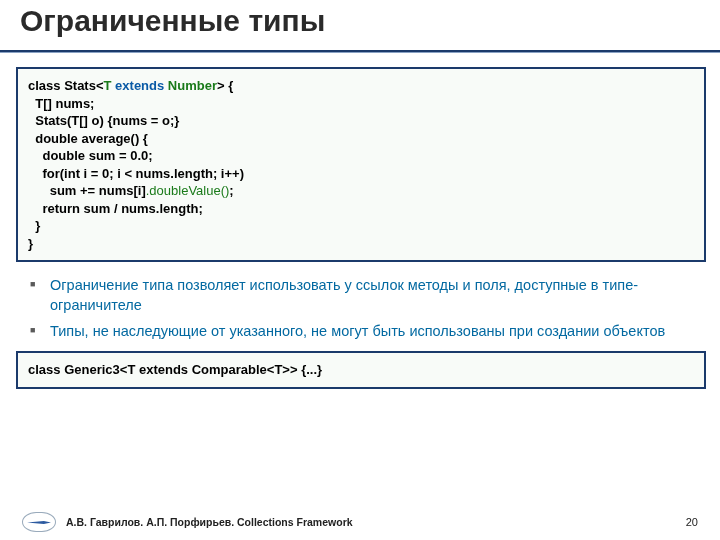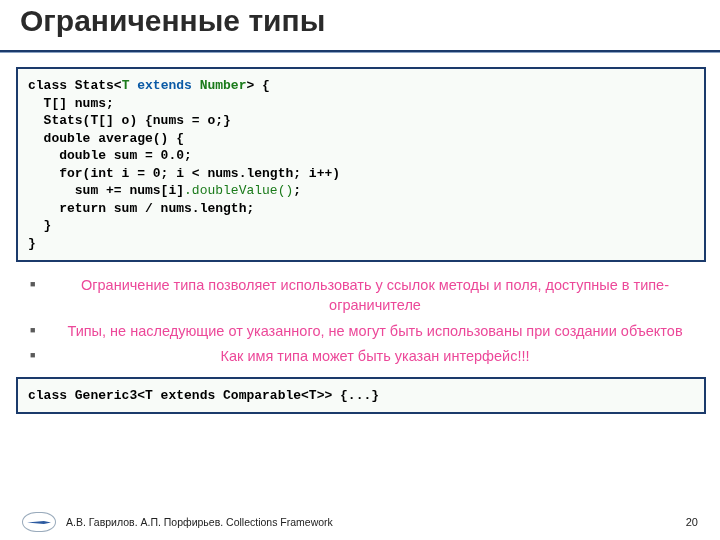--- a/index.html
+++ b/index.html
@@ -19,36 +19,35 @@
   .rule {
     height: 3px;
     background: linear-gradient(to bottom, #1b3a6b 0%, #1b3a6b 60%, #8aa2c4 60%, #8aa2c4 100%);
     margin: 0 0 14px 0;
   }
   .codebox {
     margin: 0 14px 14px 16px;
     border: 2px solid #1b3a6b;
     background: #f8fbf8;
     padding: 8px 10px;
-    font-family: Liberation Mono, monospace;
+    font-family: Liberation Sans, sans-serif;
     font-size: 13px;
     line-height: 1.35;
     color: #000;
     white-space: pre;
   }
   .codebox b { font-weight: bold; }
   .kw-ext { color: #0a5aa6; font-weight: bold; }
   .kw-num { color: #1a7a1a; font-weight: bold; }
   .method { color: #1a7a1a; }
   .bullets {
     margin: 0 20px 10px 36px;
     font-size: 14.5px;
     line-height: 1.35;
-    color: #ec4899;
-    text-align: center;
+    color: #0369a1;
   }
   .bullets li { list-style: none; position: relative; padding-left: 14px; margin-bottom: 6px; }
   .bullets li::before {
     content: "■";
     position: absolute; left: -6px; top: 2px;
     color: #5a5a5a; font-size: 9px;
   }
   .footer {
     position: absolute; left: 0; right: 0; bottom: 8px;
     display: flex; align-items: center; justify-content: space-between;
@@ -60,21 +59,21 @@
     border: 1px solid #9ab; border-radius: 50%/60%;
     position: relative;
   }
   .logo::after {
     content: "";
     position: absolute; left: 4px; top: 8px;
     width: 24px; height: 3px;
     background: #2c5aa0;
     clip-path: polygon(0 50%, 70% 0, 100% 50%, 70% 100%);
   }
-  .footer-text { font-size: 10.5px; font-weight: normal; color: #222; }
+  .footer-text { font-size: 10.5px; font-weight: bold; color: #222; }
   .pagenum { font-size: 11px; color: #222; }
 </style>
 </head>
 <body>
 
 <div class="title">Ограниченные типы</div>
 <div class="rule"></div>
 
 <div class="codebox"><b><span>class Stats&lt;</span><span class="kw-num">T</span><span class="kw-ext"> extends </span><span class="kw-num">Number</span><span>&gt; {</span></b>
 <b><span>  T[] nums;</span></b>
@@ -83,21 +82,20 @@
 <b><span>    double sum = 0.0;</span></b>
 <b><span>    for(int i = 0; i &lt; nums.length; i++)</span></b>
 <b><span>      sum += nums[i]</span></b><span class="method">.doubleValue()</span><b><span>;</span></b>
 <b><span>    return sum / nums.length;</span></b>
 <b><span>  }</span></b>
 <b><span>}</span></b></div>
 
 <ul class="bullets">
   <li>Ограничение типа позволяет использовать у ссылок методы и поля, доступные в типе-ограничителе</li>
   <li>Типы, не наследующие от указанного, не могут быть использованы при создании объектов</li>
-  <li>Как имя типа может быть указан интерфейс!!!</li>
 </ul>
 
 <div class="codebox"><b><span>class Generic3&lt;T extends Comparable&lt;T&gt;&gt; {...}</span></b></div>
 
 <div class="footer">
   <div class="footer-left">
     <div class="logo"></div>
     <div class="footer-text">А.В. Гаврилов. А.П. Порфирьев. Collections Framework</div>
   </div>
   <div class="pagenum">20</div>

